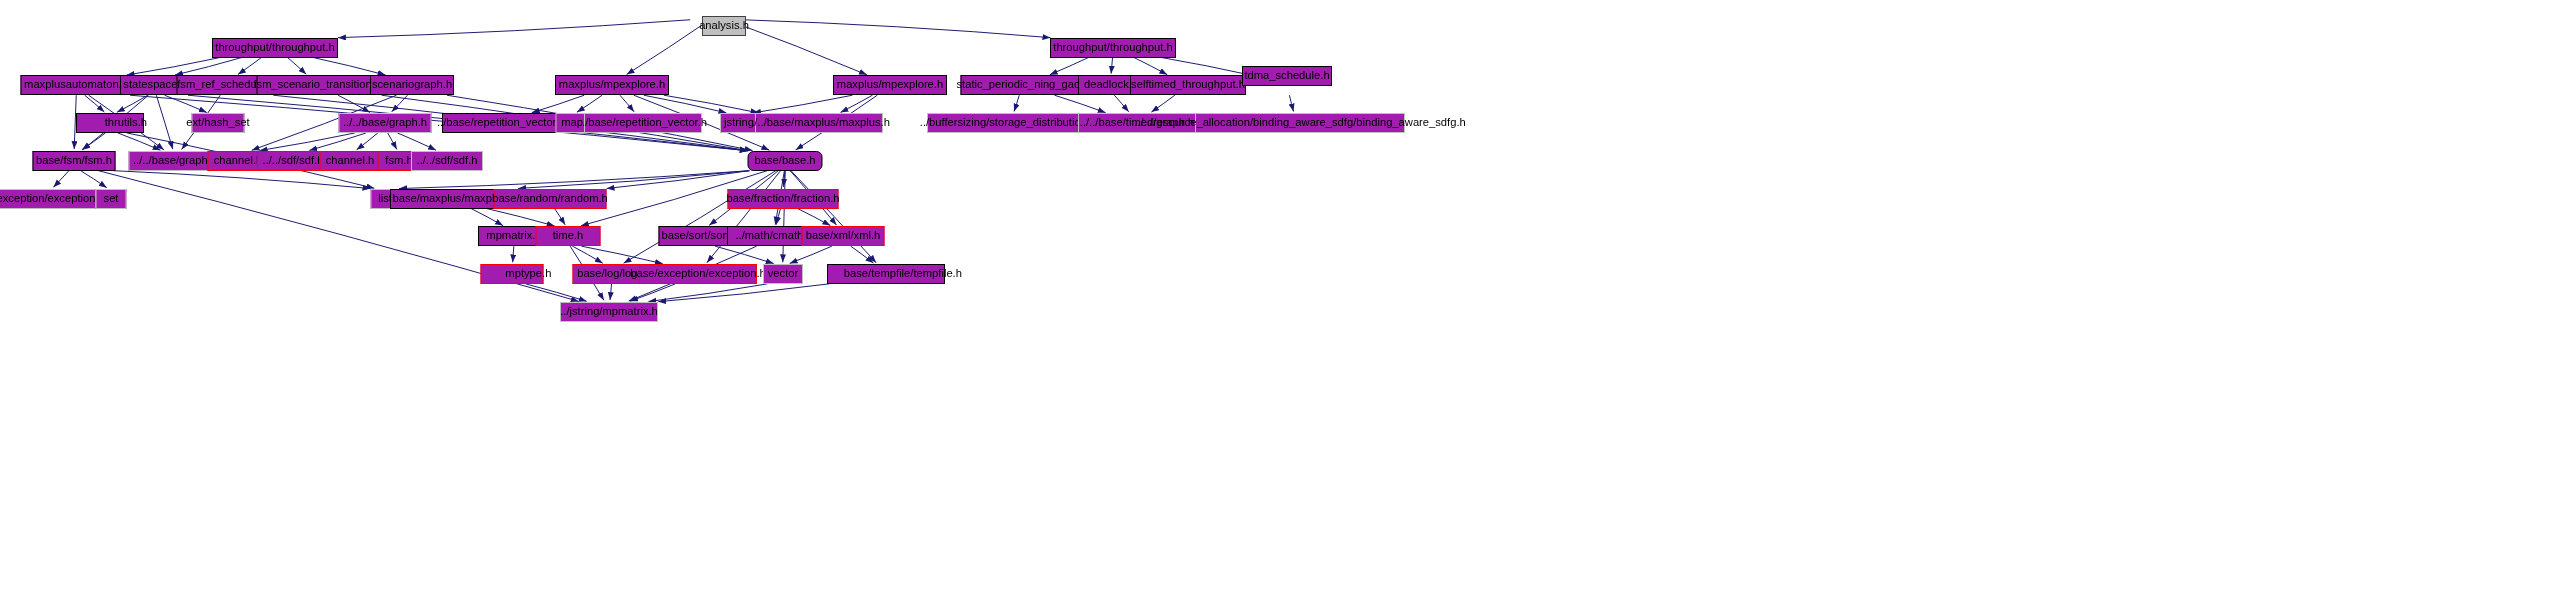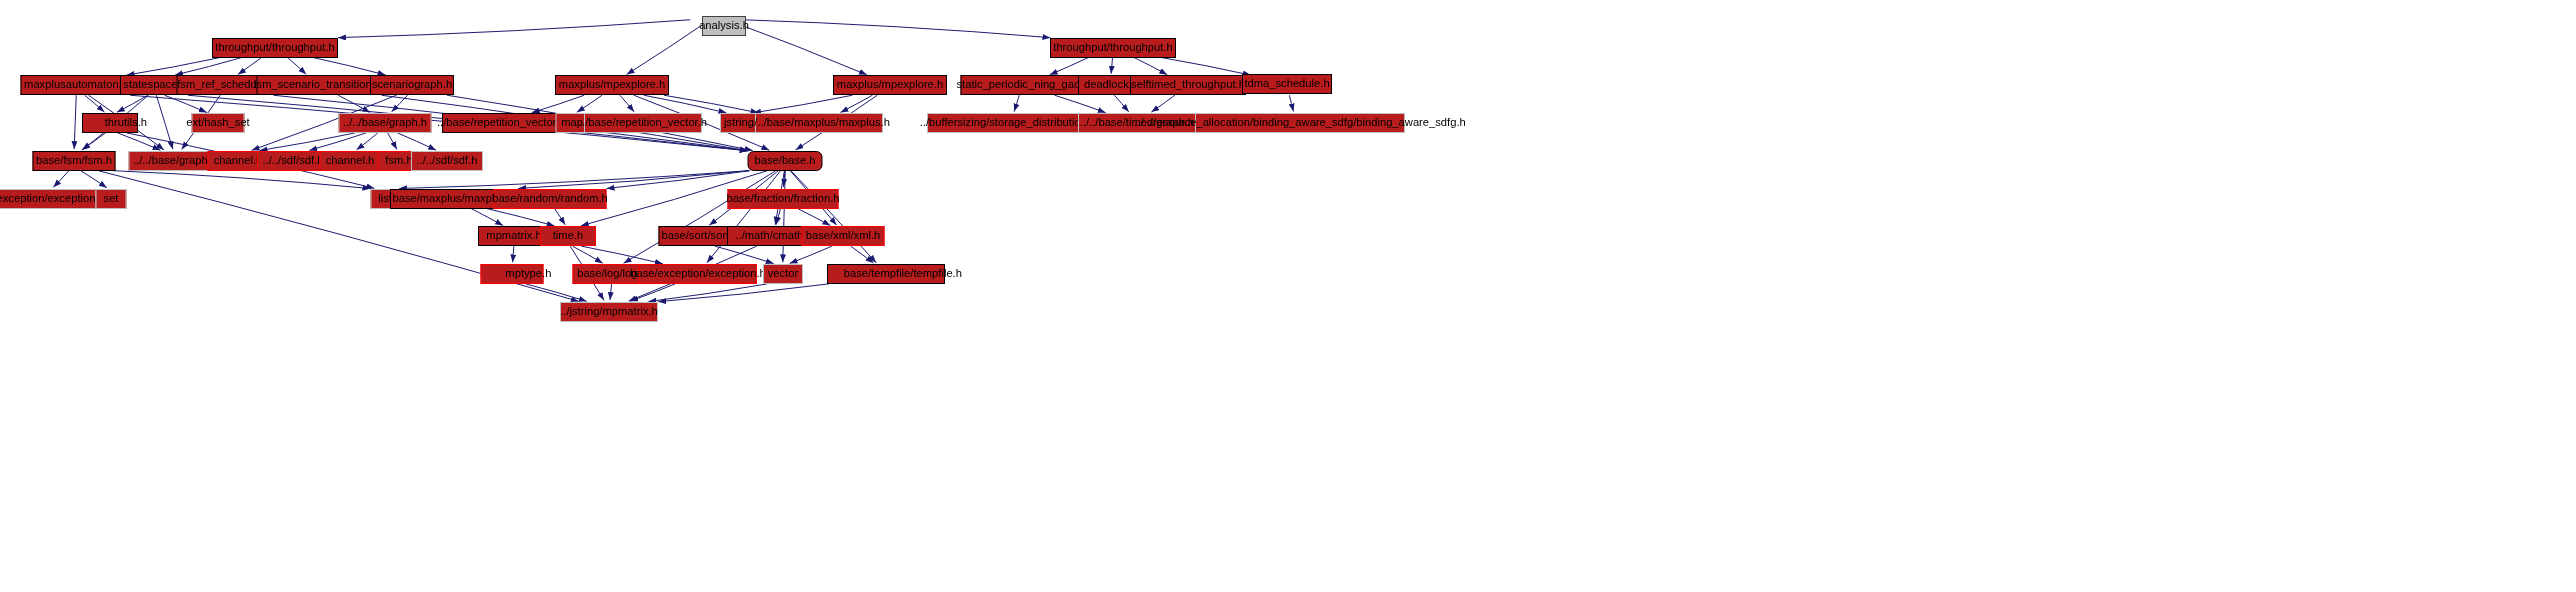--- a/index.html
+++ b/index.html
@@ -15,21 +15,21 @@
   .node{
     position:absolute;
     box-sizing:border-box;
     display:flex;
     align-items:center;
     justify-content:center;
     white-space:nowrap;
     font-size:11.2px;
     line-height:1;
     color:#000000;
-    background:#b91c1c;
+    background:#a21caf;
     border:0.9px solid #000000;
     border-radius:0;
     height:20px;
     padding:0 6.3px;
     transform:translate(-50%,-50%);
   }
   .node.root{background:#bfbfbf;border-color:#404040;}
   .node.sys{border-color:#c0c0c0;}
   .node.red{border-color:#ff0000;}
 </style>
@@ -164,24 +164,24 @@
       </div>
       <div class="node" style="left: 1023px; top: 85px; width: 125px;">
         <span>static_periodic_ning_gao.h</span>
       </div>
       <div class="node" style="left: 1111px; top: 85px; width: 66px;">
         <span>deadlock.h</span>
       </div>
       <div class="node" style="left: 1188px; top: 85px; width: 116px;">
         <span>selftimed_throughput.h</span>
       </div>
-      <div class="node" style="left: 1287px; top: 84px; width: 90px;">
+      <div class="node" style="left: 1287px; top: 76px; width: 90px;">
         <span>tdma_schedule.h</span>
       </div>
-      <div class="node" style="left: 110px; top: 123px; width: 56px; padding-left: 38px;">
+      <div class="node" style="left: 110px; top: 123px; width: 68px; padding-left: 38px;">
         <span>thrutils.h</span>
       </div>
       <div class="node sys" style="left: 218px; top: 123px; width: 53px;">
         <span>ext/hash_set</span>
       </div>
       <div class="node sys" style="left: 385px; top: 123px; width: 93px;">
         <span>../../base/graph.h</span>
       </div>
       <div class="node" style="left: 501px; top: 123px; width: 118px;">
         <span>../base/repetition_vector.h</span>
@@ -245,21 +245,21 @@
       </div>
       <div class="node red" style="left: 550px; top: 199px; width: 113px;">
         <span>base/random/random.h</span>
       </div>
       <div class="node red" style="left: 783px; top: 199px; width: 111px;">
         <span>base/fraction/fraction.h</span>
       </div>
       <div class="node" style="left: 514px; top: 236px; width: 72px;">
         <span>mpmatrix.h</span>
       </div>
-      <div class="node red" style="left: 568px; top: 236px; width: 56px;">
+      <div class="node red" style="left: 568px; top: 236px; width: 65px;">
         <span>time.h</span>
       </div>
       <div class="node" style="left: 700px; top: 236px; width: 83px;">
         <span>base/sort/sort.h</span>
       </div>
       <div class="node" style="left: 774px; top: 236px; width: 94px;">
         <span>../math/cmath.h</span>
       </div>
       <div class="node red" style="left: 843px; top: 236px; width: 83px;">
         <span>base/xml/xml.h</span>

